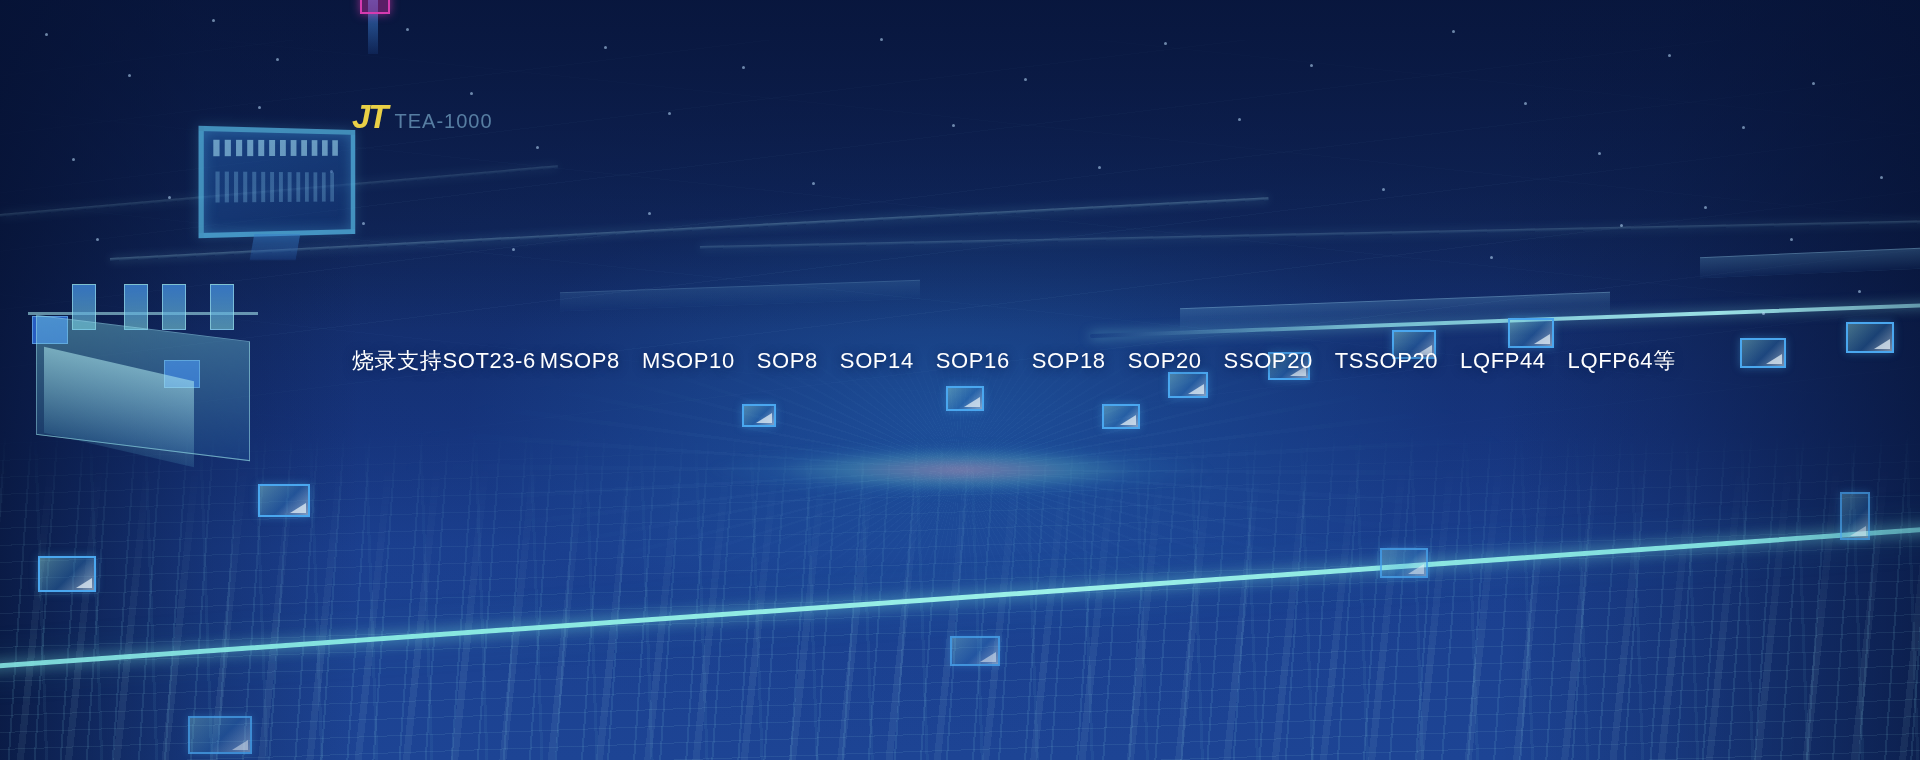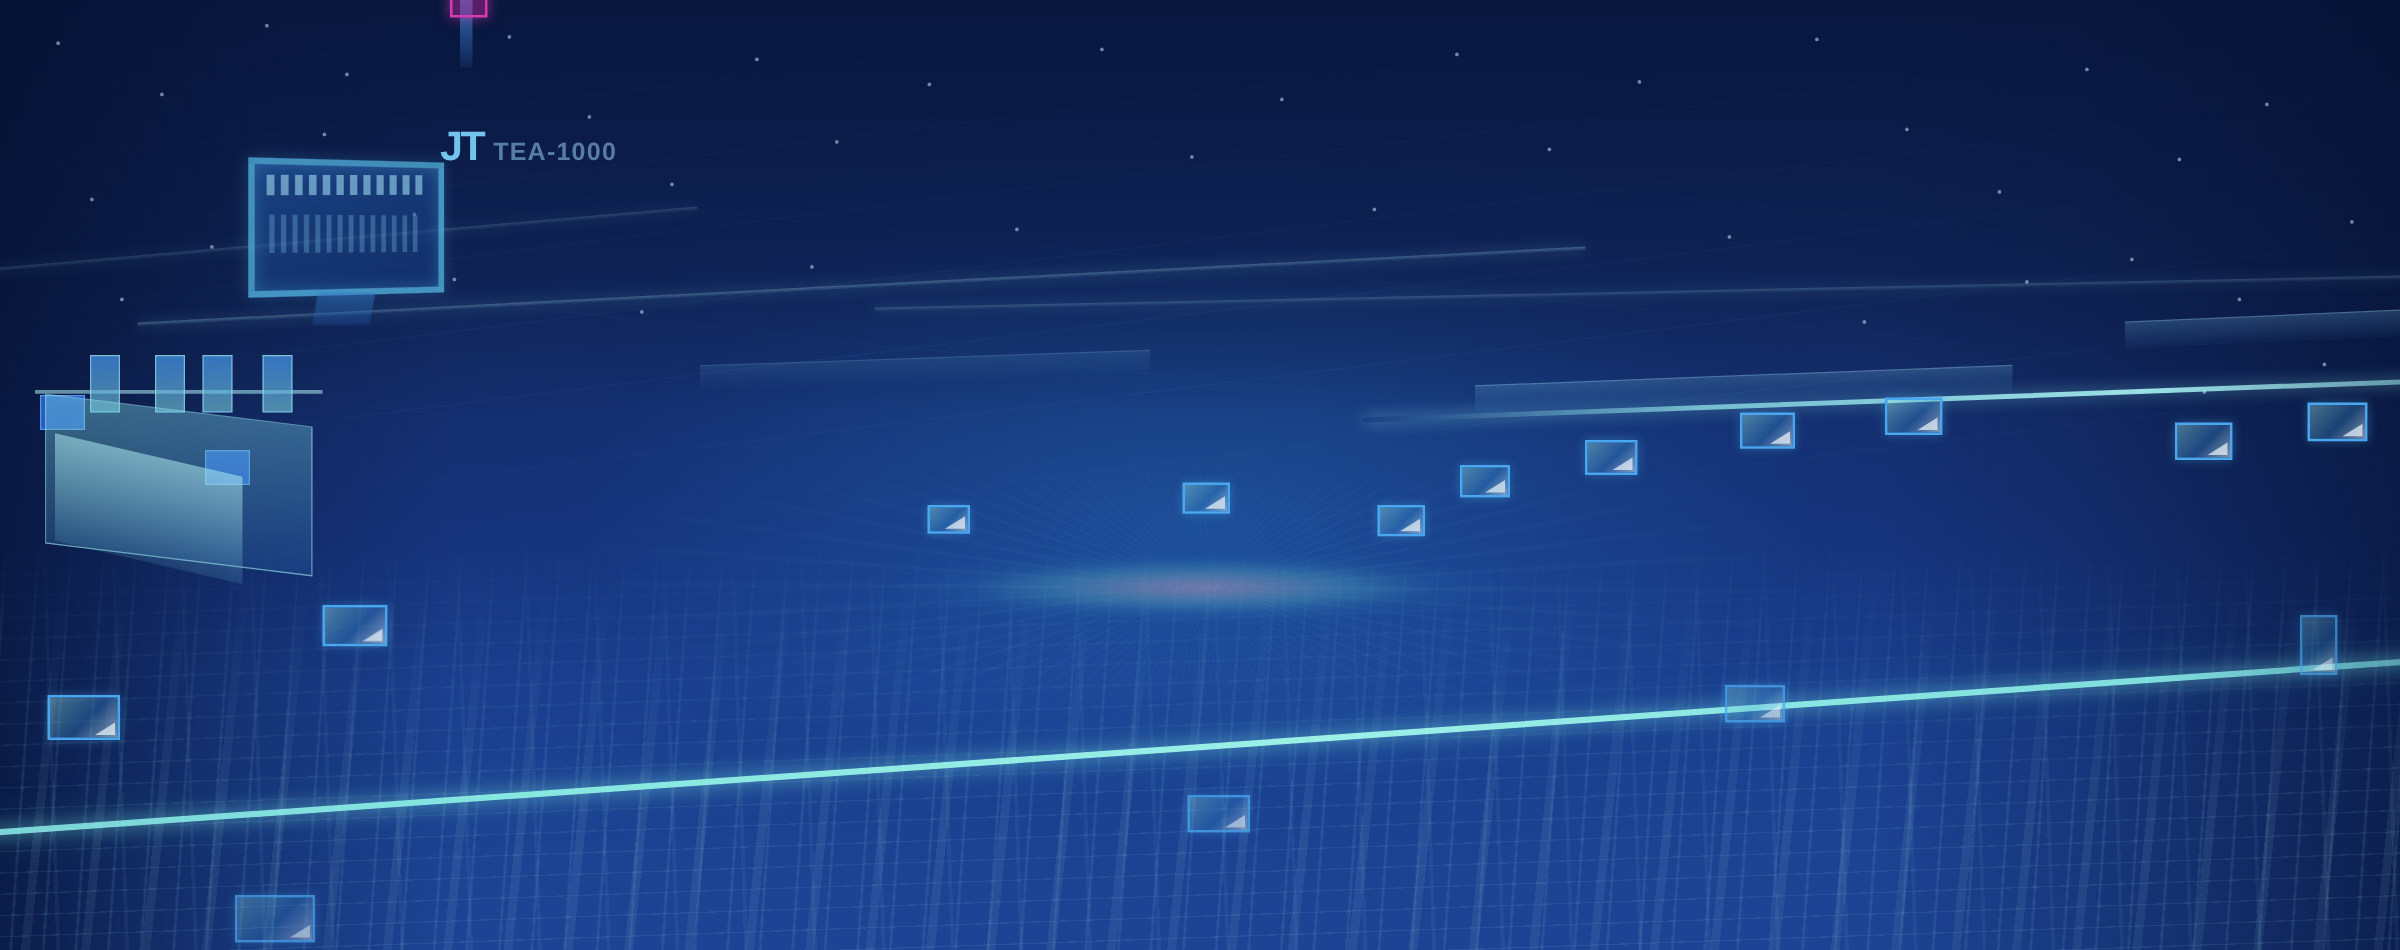--- a/index.html
+++ b/index.html
@@ -197,27 +197,27 @@
   .monitor .stand {
     position: absolute; left: 52px; top: 106px; width: 46px; height: 26px;
     background: linear-gradient(180deg, rgba(55,125,200,0.5), rgba(30,80,160,0.3));
     transform: skewX(-10deg);
   }
 
   
   .brand { position: absolute; left: 352px; top: 98px; display: flex; align-items: baseline; gap: 8px; }
   .brand .jt {
     font-size: 33px; font-weight: 700; letter-spacing: -2px;
-    color: #7dd3fc; opacity: .92;
+    color: #fde047; opacity: .92;
     font-family: "Liberation Sans", sans-serif;
+    font-style: italic;
   }
   .brand .model {
     font-size: 20px; letter-spacing: 1px;
     color: rgba(150,205,235,0.55);
-    font-weight: bold;
   }
 
   
   .post { position: absolute; left: 368px; top: -4px; width: 10px; height: 58px;
           background: linear-gradient(180deg, rgba(70,140,225,0.75), rgba(40,95,185,0.15)); }
   .post-led { position: absolute; left: 360px; top: -8px; width: 26px; height: 18px;
           border: 2px solid #d63bb0; background: rgba(190,40,150,0.45);
           box-shadow: 0 0 10px rgba(225,60,180,0.6); }
 
   
@@ -381,16 +381,19 @@
   <div class="chip" style="left:1102px; top:404px; width:34px; height:21px;"></div>
   <div class="chip" style="left:258px;  top:484px; width:48px; height:29px;"></div>
   <div class="chip" style="left:38px;   top:556px; width:54px; height:32px;"></div>
   <div class="chip" style="left:188px;  top:716px; width:60px; height:34px; opacity:.75;"></div>
   <div class="chip" style="left:1380px; top:548px; width:44px; height:26px; opacity:.8;"></div>
   <div class="chip" style="left:1840px; top:492px; width:26px; height:44px; opacity:.7;"></div>
   <div class="chip" style="left:950px;  top:636px; width:46px; height:26px; opacity:.8;"></div>
 
   <div class="copy">
 
+    <p class="sub sub-1">
+      <span class="pkg-lead">烧录支持SOT23-6</span><span class="pkg">MSOP8</span><span class="pkg">MSOP10</span><span class="pkg">SOP8</span><span class="pkg">SOP14</span><span class="pkg">SOP16</span><span class="pkg">SOP18</span><span class="pkg">SOP20</span><span class="pkg">SSOP20</span><span class="pkg">TSSOP20</span><span class="pkg">LQFP44</span><span class="pkg">LQFP64等</span>
+    </p>
 
   </div>
 
 </div>
 
 </body></html>

